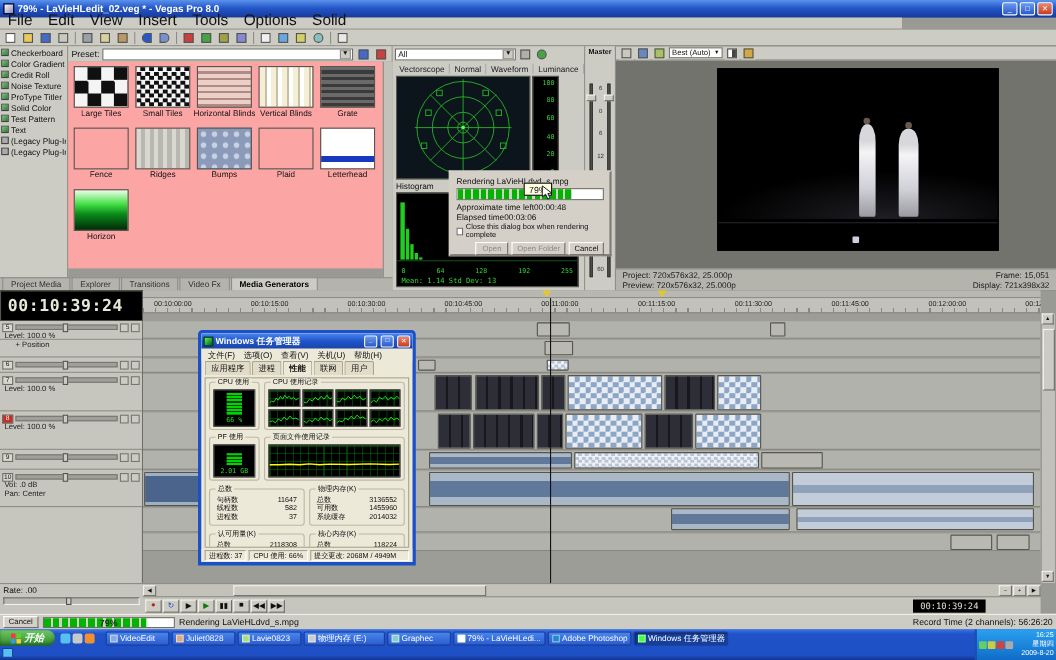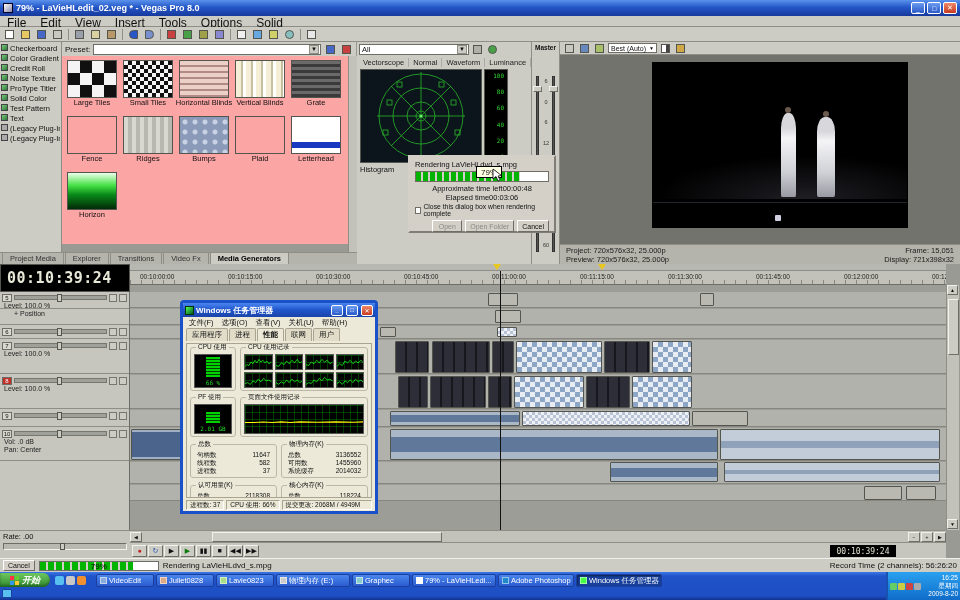--- a/index.html
+++ b/index.html
@@ -6,21 +6,21 @@
 body{font-family:"Liberation Sans","DejaVu Sans",sans-serif;background:#444}
 .screen{position:relative;width:960px;height:600px;background:#9a9a94;overflow:hidden;font-size:9px;color:#111;cursor:default}
 .abs{position:absolute}
 .out{border:1px solid;border-color:#f2f2ec #6e6e66 #6e6e66 #f2f2ec}
 .in{border:1px solid;border-color:#6e6e66 #f2f2ec #f2f2ec #6e6e66}
 
 .titlebar{left:0;top:0;width:960px;height:16px;background:linear-gradient(180deg,#5a92ec,#2457c8 45%,#16399c);display:flex;align-items:center;padding:0 3px;color:#fff}
 .wbtn{width:14px;height:12px;margin-left:2px;font-size:7px;color:#fff;display:flex;align-items:center;justify-content:center;border:1px solid #fff;border-radius:2px;background:linear-gradient(180deg,#6a9af0,#2a5ac8)}
 .wbtn.close{background:linear-gradient(180deg,#ee8868,#c83a20)}
 
-.menubar{left:0;top:16px;width:960px;height:11px;background:#ccccc4;border-bottom:1px solid #8e8e86;display:flex;align-items:flex-start;font-size:12px}
+.menubar{left:0;top:16px;width:820px;height:11px;background:#ccccc4;border-bottom:1px solid #8e8e86;display:flex;align-items:flex-end;font-size:14px}
 .menubar span{padding:0 7px}
 .toolbar{left:0;top:27px;width:960px;height:15px;background:#ccccc4;border-bottom:1px solid #8e8e86;display:flex;align-items:center;padding:0 2px;gap:1px}
 .tbi{width:15px;height:13px;background:#ccccc4;border:1px solid #ccccc4;display:flex;align-items:center;justify-content:center}
 .tbi .g{width:9px;height:9px;border:1px solid #55554f}
 .tsep{width:1px;height:11px;background:#8e8e86;margin:0 2px}
 
 .genlist{left:0;top:42px;width:62px;height:210px;background:#ccccc4;border-right:1px solid #8e8e86;overflow:hidden;padding:2px 1px}
 .glrow{display:flex;height:10px;gap:2px;font-size:7.5px;white-space:nowrap;overflow:hidden}
 .glrow .gi{width:7px;height:7px;flex:none;background:linear-gradient(135deg,#7ec87e,#2a7a3a);border:1px solid #444}
 .phead{left:62px;top:42px;width:294px;height:14px;background:#ccccc4;display:flex;align-items:center;gap:3px;padding:0 3px;font-size:8px}
@@ -104,21 +104,21 @@
 .trtc{position:absolute;right:50px;top:2px;width:66px;height:12px;background:#000;color:#e0e0d0;font-family:"DejaVu Sans Mono",monospace;font-size:8px;display:flex;align-items:center;justify-content:center}
 
 .statusbar{left:0;top:558px;width:960px;height:14px;background:#ccccc4;border-top:1px solid #f2f2ec;display:flex;align-items:center;padding:0 3px;gap:4px;font-size:8px}
 .sprog{width:120px;height:10px;background:#fff;border:1px solid #6e6e66;position:relative}
 .sprog .fill{position:absolute;left:0;top:0;bottom:0;width:79%;background:repeating-linear-gradient(90deg,#00b400 0 6px,#d4d0c8 6px 8px)}
 .sprog .pct{position:absolute;left:0;right:0;text-align:center;top:0;font-size:8px;color:#000}
 
 .rdlg{left:408px;top:155px;width:148px;height:78px;background:#d4d0c8;border:2px outset #d4d0c8;z-index:40;padding:3px 5px;font-size:7.5px}
 .rprog{height:11px;background:#fff;border:1px solid #6e6e66;margin:2px 0;position:relative}
 .rprog .fill{position:absolute;left:0;top:0;bottom:0;width:79%;background:repeating-linear-gradient(90deg,#00b400 0 5px,#d4d0c8 5px 7px)}
-.rrow{display:flex;justify-content:center;line-height:9px}
+.rrow{display:flex;justify-content:flex-start;line-height:9px}
 .rchk{display:flex;align-items:center;gap:2px;margin-top:1px;font-size:6.8px}
 .rchk .box{width:7px;height:7px;background:#fff;border:1px solid #6e6e66}
 .rbtns{display:flex;justify-content:flex-end;gap:3px;margin-top:3px}
 .rbtn{min-width:30px;height:12px;padding:0 4px;background:#d4d0c8;border:1px solid;border-color:#fff #6e6e66 #6e6e66 #fff;font-size:7px;display:flex;align-items:center;justify-content:center}
 .rbtn.dis{color:#8a8a84}
 .tooltip{left:476px;top:166px;width:26px;height:12px;background:#ffffe1;border:1px solid #000;z-index:45;font-size:8px;display:flex;align-items:center;justify-content:center}
 
 .tm{left:180px;top:300px;width:198px;height:214px;background:#ece9d8;border:3px solid #1a50c8;border-radius:4px 4px 0 0;z-index:50;overflow:hidden}
 .tmtitle{height:14px;background:linear-gradient(180deg,#4a86f0,#2055cc 50%,#1a44a8);display:flex;align-items:center;color:#fff;font-size:8px;font-weight:bold;padding:0 2px;gap:2px}
 .tmwb{width:12px;height:11px;margin-left:1px;border:1px solid #fff;border-radius:2px;background:linear-gradient(180deg,#6a9af0,#2a5ac8);color:#fff;font-size:6px;display:flex;align-items:center;justify-content:center}
@@ -392,20 +392,40 @@
     </div>
     <div class="wfscale">
       <span>100</span>
         <span>80</span>
         <span>60</span>
         <span>40</span>
         <span>20</span>
         <span>0</span>
     </div>
     <div class="histlabel">Histogram</div>
+    <div class="histbox">
+      <svg width="164" height="60" viewBox="0 0 164 60" style="position:absolute;left:0;top:4px">
+        <g fill="#22cc22">
+          <rect x="3" y="4" width="4" height="52"></rect>
+            <rect x="8" y="28" width="3" height="28"></rect>
+            <rect x="12" y="42" width="3" height="14"></rect>
+            <rect x="16" y="50" width="3" height="6"></rect>
+            <rect x="20" y="54" width="3" height="2"></rect>
+        </g>
+        <line x1="0" y1="57" x2="164" y2="57" stroke="#155515"></line>
+      </svg>
+      <div class="histaxis">
+        <span>0</span>
+          <span>64</span>
+          <span>128</span>
+          <span>192</span>
+          <span>255</span>
+      </div>
+      <div class="histstats">Mean: 1.14  Std Dev: 13</div>
+    </div>
   </div>
 
   <div class="abs master">
     <div style="font-size:6.5px;padding-top:2px;font-weight:bold">Master</div>
     <div class="fader" style="left:4px"></div>
     <div class="fader" style="left:20px"></div>
     <div class="fthumb" style="left:1px;top:44px"></div>
     <div class="fthumb" style="left:17px;top:44px"></div>
     <div class="mscale">
       <span>6</span>

